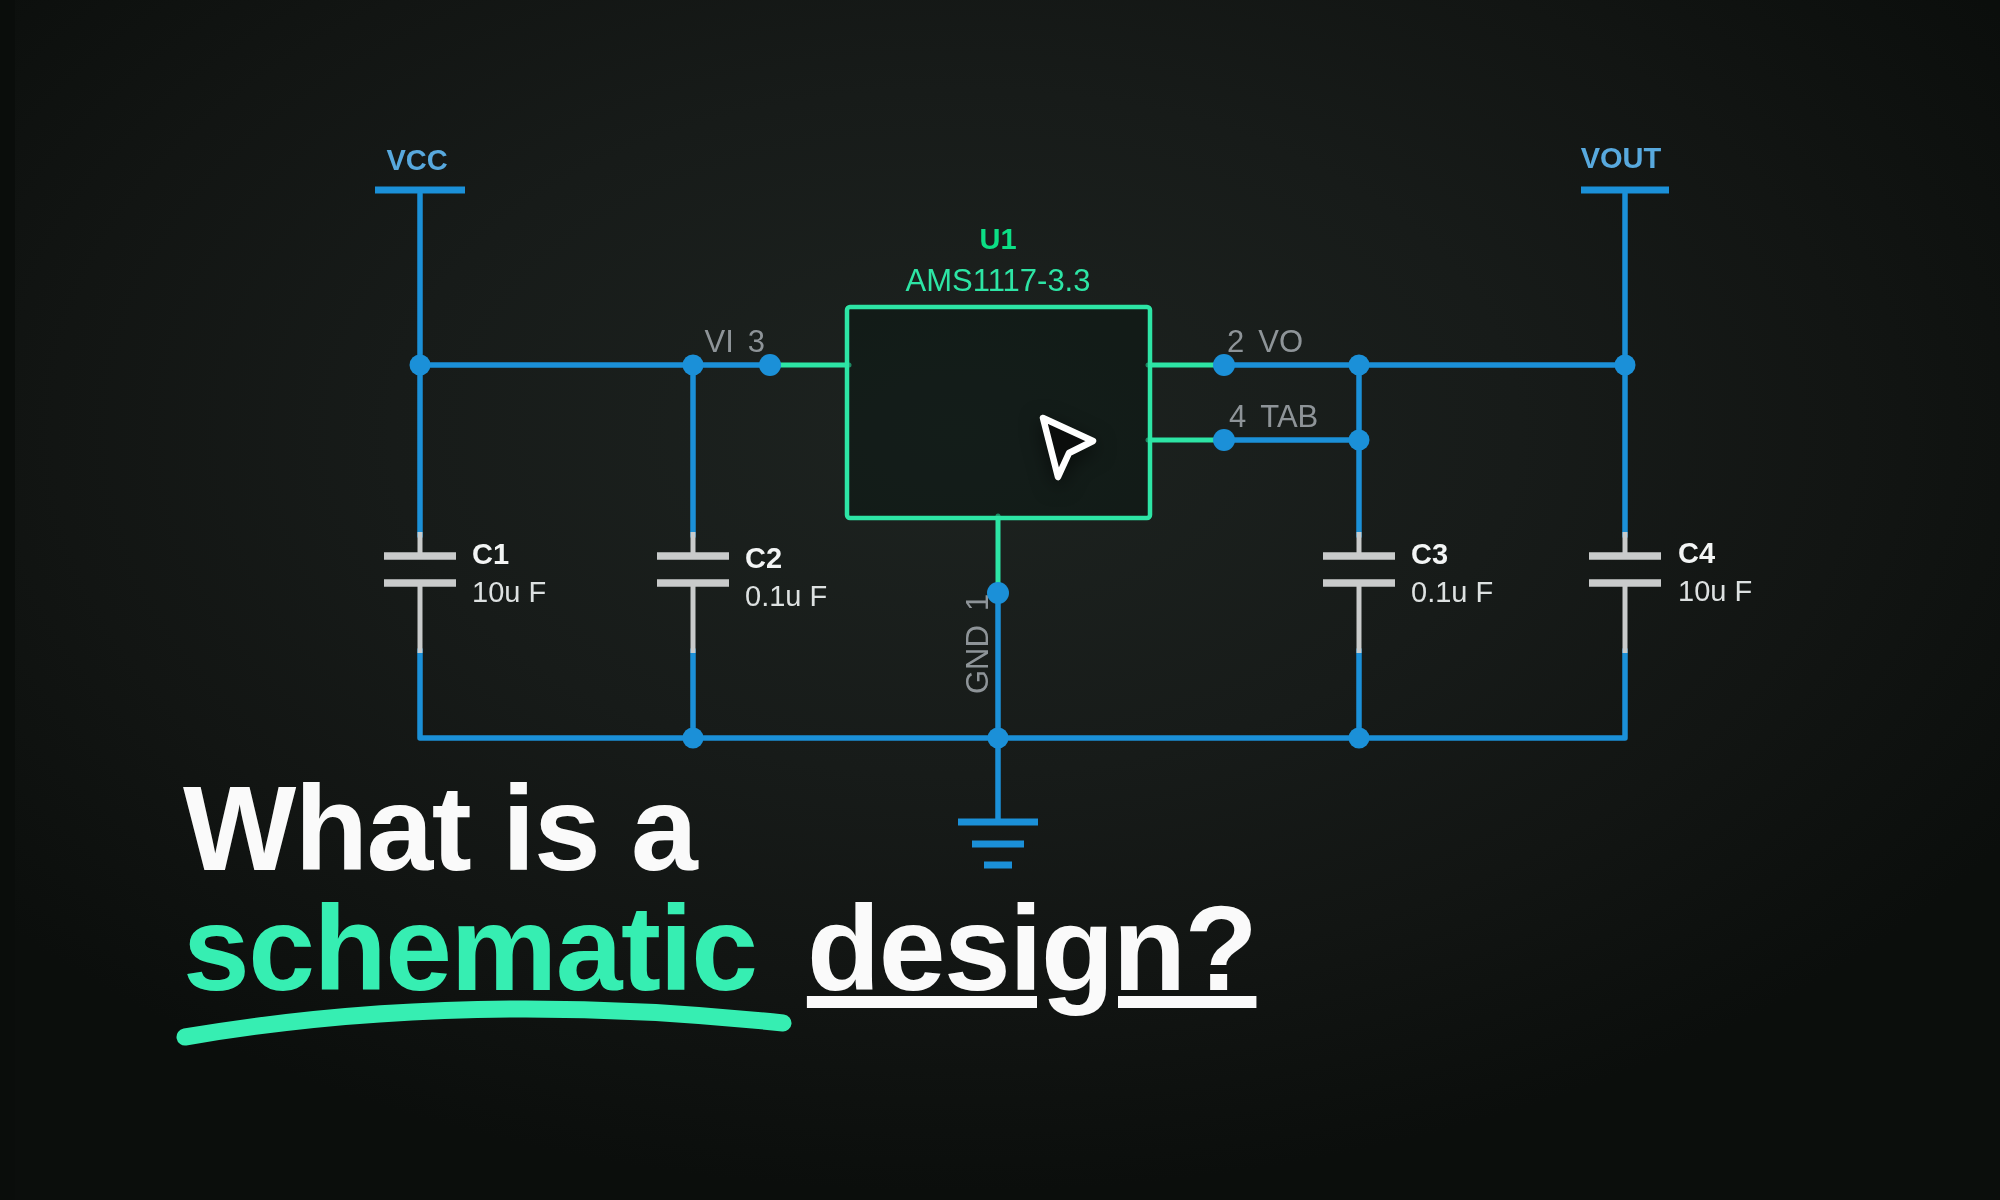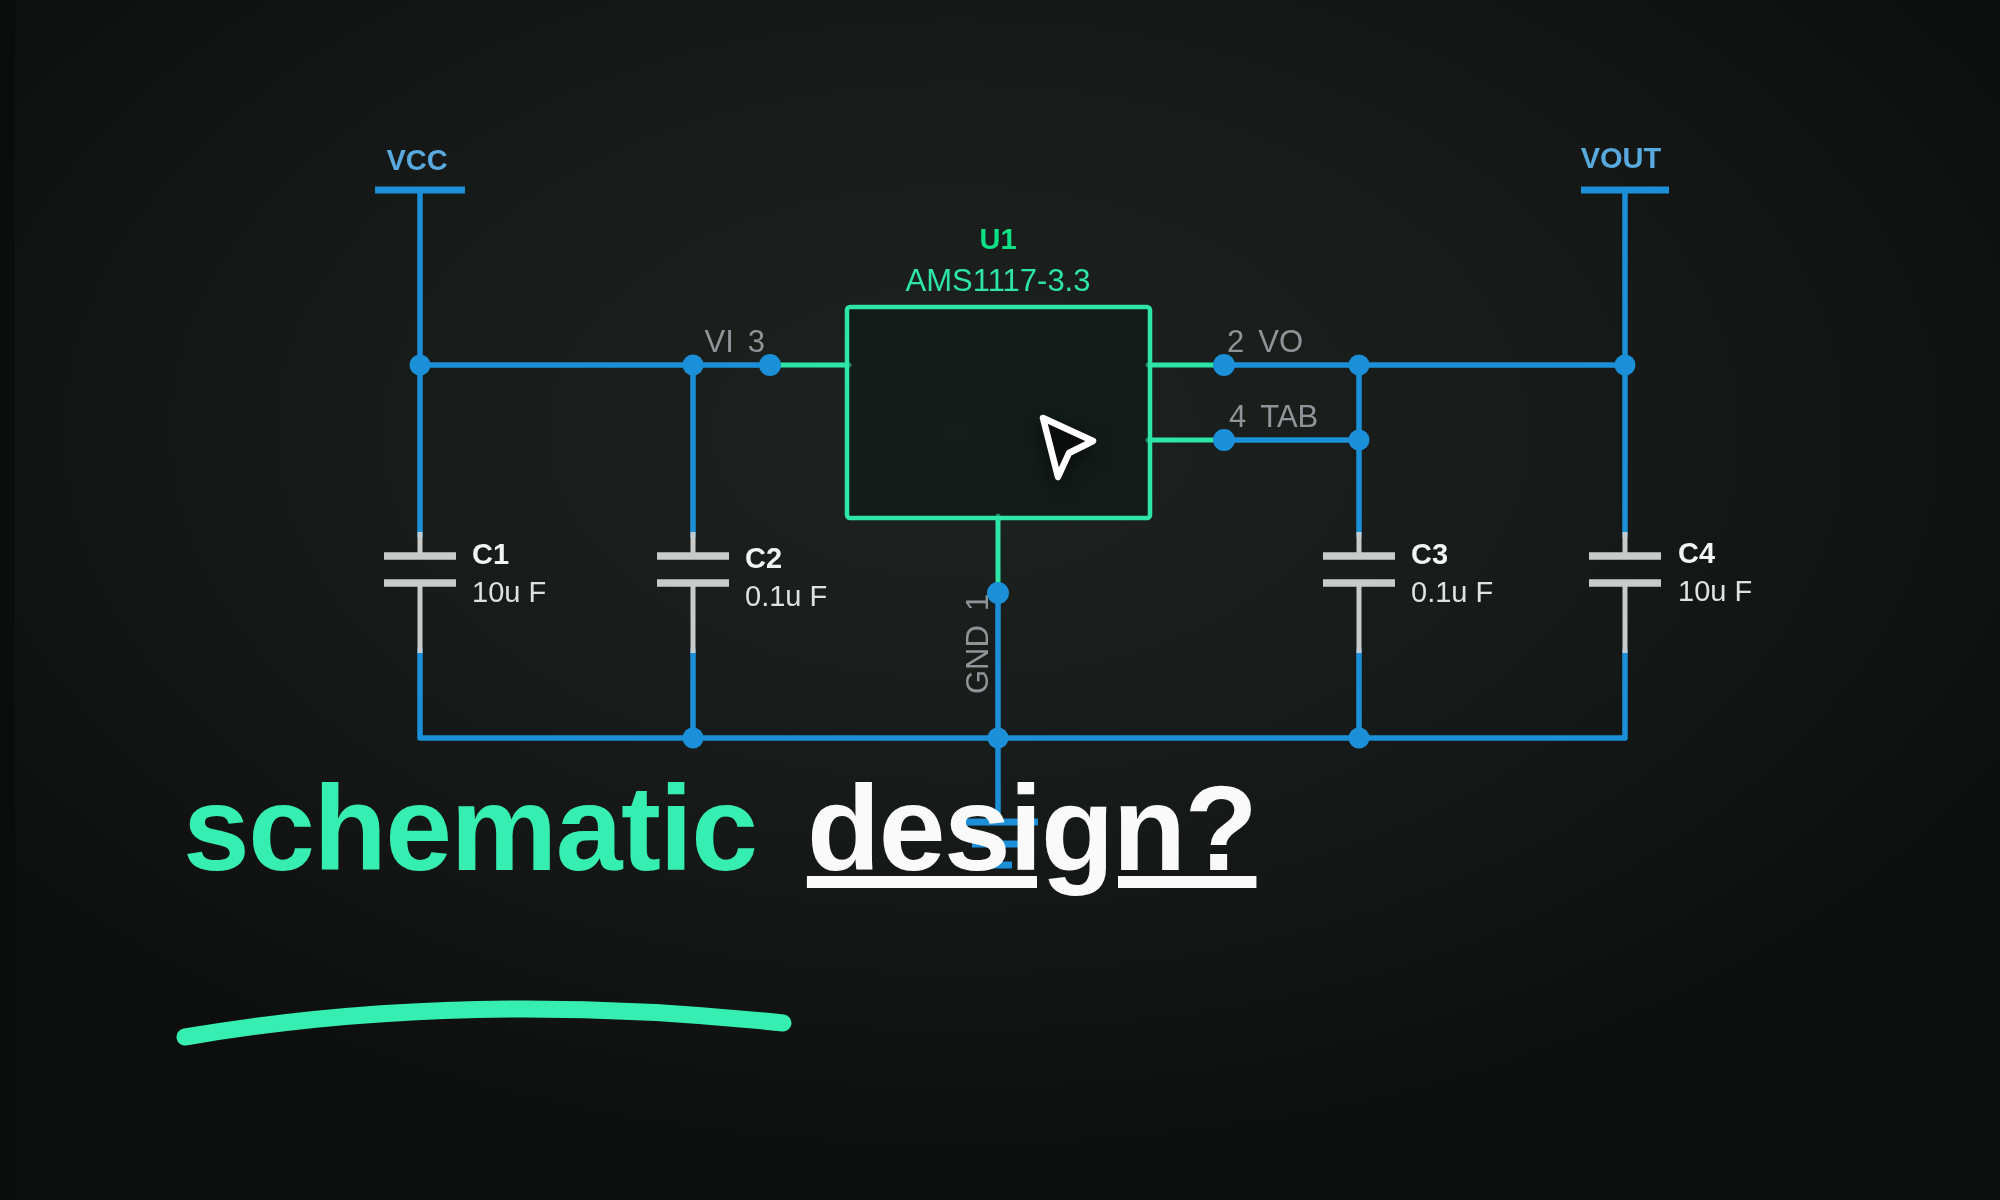--- a/index.html
+++ b/index.html
@@ -142,20 +142,21 @@
       <circle class="dot" cx="983" cy="738" r="10.5"></circle>
       <circle class="dot" cx="1344" cy="738" r="10.5"></circle>
     </g>
 
     <g class="cursor-shadow">
       <path d="M1028,418 L1078,441 L1054,453 L1043,477 Z" fill="#0b0d0c" stroke="#ffffff" stroke-width="6.5" stroke-linejoin="round"></path>
     </g>
   </svg>
 
   <div class="headline">
+    <div>What is a</div>
     <div><span class="hl">schematic</span><span class="rest">design?</span></div>
   </div>
 
   <svg class="underline-svg" width="660" height="75" viewBox="0 0 660 75">
     <path d="M20,52 Q300,4 618,38"></path>
   </svg>
 
 </div>
 
 </body></html>

